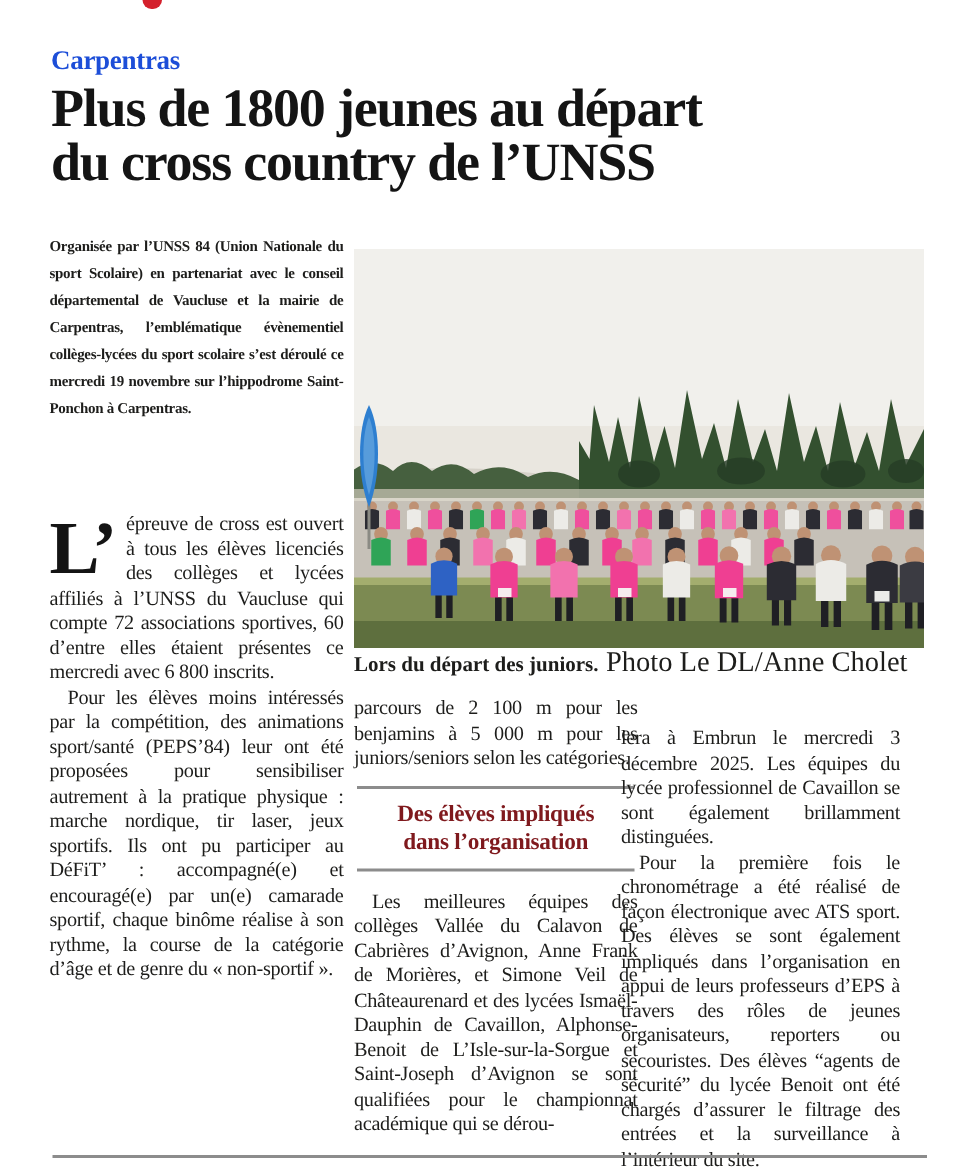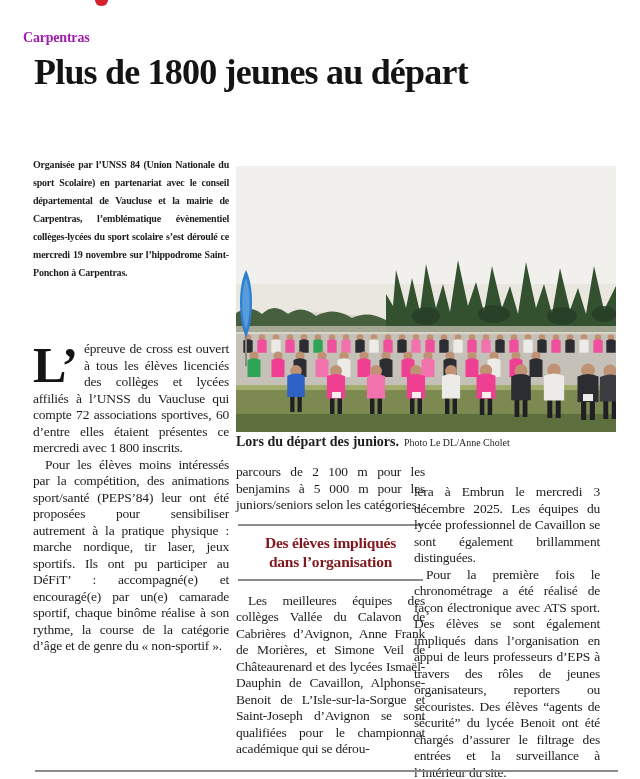--- a/index.html
+++ b/index.html
@@ -1,58 +1,59 @@
 <!DOCTYPE html>
 <html><head>
 <meta charset="utf-8">
 <style>
   html,body{margin:0;padding:0;background:#ffffff;}
   .page{position:relative;width:640px;height:779px;background:#fff;overflow:hidden;
         font-family:"Liberation Serif", serif;color:#1d1d1b;}
   .top-fragment{position:absolute;left:95px;top:0;width:13px;height:6px;
         background:#d4202c;border-radius:0 0 6px 6px;}
-  .kicker{position:absolute;left:23px;top:30px;font-size:14px;font-weight:bold;
-        color:#a21caf;letter-spacing:-0.2px;}
+  .kicker{position:absolute;left:34px;top:30px;font-size:18px;font-weight:bold;
+        color:#1d4ed8;letter-spacing:-0.2px;}
   .headline{position:absolute;left:34px;top:54px;width:575px;font-weight:bold;
         font-size:36px;line-height:36px;letter-spacing:-0.8px;color:#141414;}
   .lead{position:absolute;left:33px;top:156px;width:196px;font-weight:bold;
         font-size:10px;line-height:18px;text-align:justify;letter-spacing:-0.2px;}
   .colL{position:absolute;left:33px;top:341px;width:196px;}
   .colM{position:absolute;left:236px;top:464px;width:189px;}
   .colR{position:absolute;left:414px;top:464px;width:186px;margin-top:20px;}
   .bodytext{font-size:13.5px;line-height:16.5px;text-align:justify;
         letter-spacing:-0.2px;}
   .bodytext p{margin:0;}
   .indent{text-indent:12px;}
   .dropcap{float:left;font-size:50px;line-height:46px;font-weight:bold;
         padding:1px 6px 0 0;color:#141414;}
   .photo-wrap{position:absolute;left:236px;top:166px;width:380px;height:266px;}
   .photo-wrap svg{display:block;}
   .caption{position:absolute;left:236px;top:433px;width:382px;font-size:14px;
         line-height:17px;}
   .caption .capbold{font-weight:bold;}
-  .caption .capcredit{margin-left:5px;font-size:10px;}
+  .caption .capcredit{margin-left:5px;font-size:19px;}
   .subhead-box{margin:10px 2px 12px 2px;padding:7px 0 8px 0;text-align:center;
         border-top:2px solid #8c8c8c;border-bottom:2px solid #8c8c8c;}
   .subhead{font-size:15.5px;font-weight:bold;line-height:19px;color:#7f191d;
         letter-spacing:-0.2px;}
   .bottom-rule{position:absolute;left:35px;top:770px;width:583px;height:2px;
         background:#8c8c8c;}
 </style>
 </head>
 <body>
 
 <div class="page">
 
   <div class="top-fragment"></div>
 
   <div class="kicker">Carpentras</div>
 
   <h1 class="headline" style="margin:0;">
     <span>Plus de 1800 jeunes au départ</span><br>
+    <span>du cross country de l’UNSS</span>
   </h1>
 
   <div class="lead">Organisée par l’UNSS 84 (Union Nationale du sport Scolaire) en partenariat avec le conseil départemental de Vaucluse et la mairie de Carpentras, l’emblématique évènementiel collèges-lycées du sport scolaire s’est déroulé ce mercredi 19 novembre sur l’hippodrome Saint-Ponchon à Carpentras.</div>
 
   <div class="photo-wrap">
     <svg width="380" height="266" viewBox="0 0 380 266" xmlns="http://www.w3.org/2000/svg">
       <defs>
         <g id="runner">
           <circle cx="0" cy="-13" r="4.6" fill="#bf9274"></circle>
           <path d="M-6.5,-9 Q0,-12.5 6.5,-9 L6.5,8 L-6.5,8 Z" fill="currentColor"></path>
@@ -158,21 +159,21 @@
         <path d="M10,164 C5,148 5,124 10,112 C15,124 15,148 10,164 Z" fill="#69a8e0" opacity="0.7"></path>
       </g>
     </svg>
   </div>
 
   <div class="caption">
     <span class="capbold">Lors du départ des juniors.</span><span class="capcredit">Photo Le DL/Anne Cholet</span>
   </div>
 
   <div class="colL bodytext">
-    <p><span class="dropcap">L’</span><span>épreuve de cross est ouvert à tous les élèves licenciés des collèges et lycées affiliés à l’UNSS du Vaucluse qui compte 72 associations sportives, 60 d’entre elles étaient présentes ce mercredi avec 1 800 inscrits.</span></p>
+    <p><span class="dropcap">L’</span><span>épreuve de cross est ouvert à tous les élèves licenciés des collèges et lycées affiliés à l’UNSS du Vaucluse qui compte 72 associations sportives, 60 d’entre elles étaient présentes ce mercredi avec 6 800 inscrits.</span></p>
     <p class="indent">Pour les élèves moins intéressés par la compétition, des animations sport/santé (PEPS’84) leur ont été proposées pour sensibiliser autrement à la pratique physique : marche nordique, tir laser, jeux sportifs. Ils ont pu participer au DéFiT’ : accompagné(e) et encouragé(e) par un(e) camarade sportif, chaque binôme réalise à son rythme, la course de la catégorie d’âge et de genre du « non-sportif ».</p>
   </div>
 
   <div class="colM bodytext">
     <p>parcours de 2 100 m pour les benjamins à 5 000 m pour les juniors/seniors selon les catégories.</p>
     <div class="subhead-box">
       <div class="subhead">Des élèves impliqués</div>
       <div class="subhead">dans l’organisation</div>
     </div>
     <p class="indent">Les meilleures équipes des collèges Vallée du Calavon de Cabrières d’Avignon, Anne Frank de Morières, et Simone Veil de Châteaurenard et des lycées Ismaël-Dauphin de Cavaillon, Alphonse-Benoit de L’Isle-sur-la-Sorgue et Saint-Joseph d’Avignon se sont qualifiées pour le championnat académique qui se dérou-</p>

